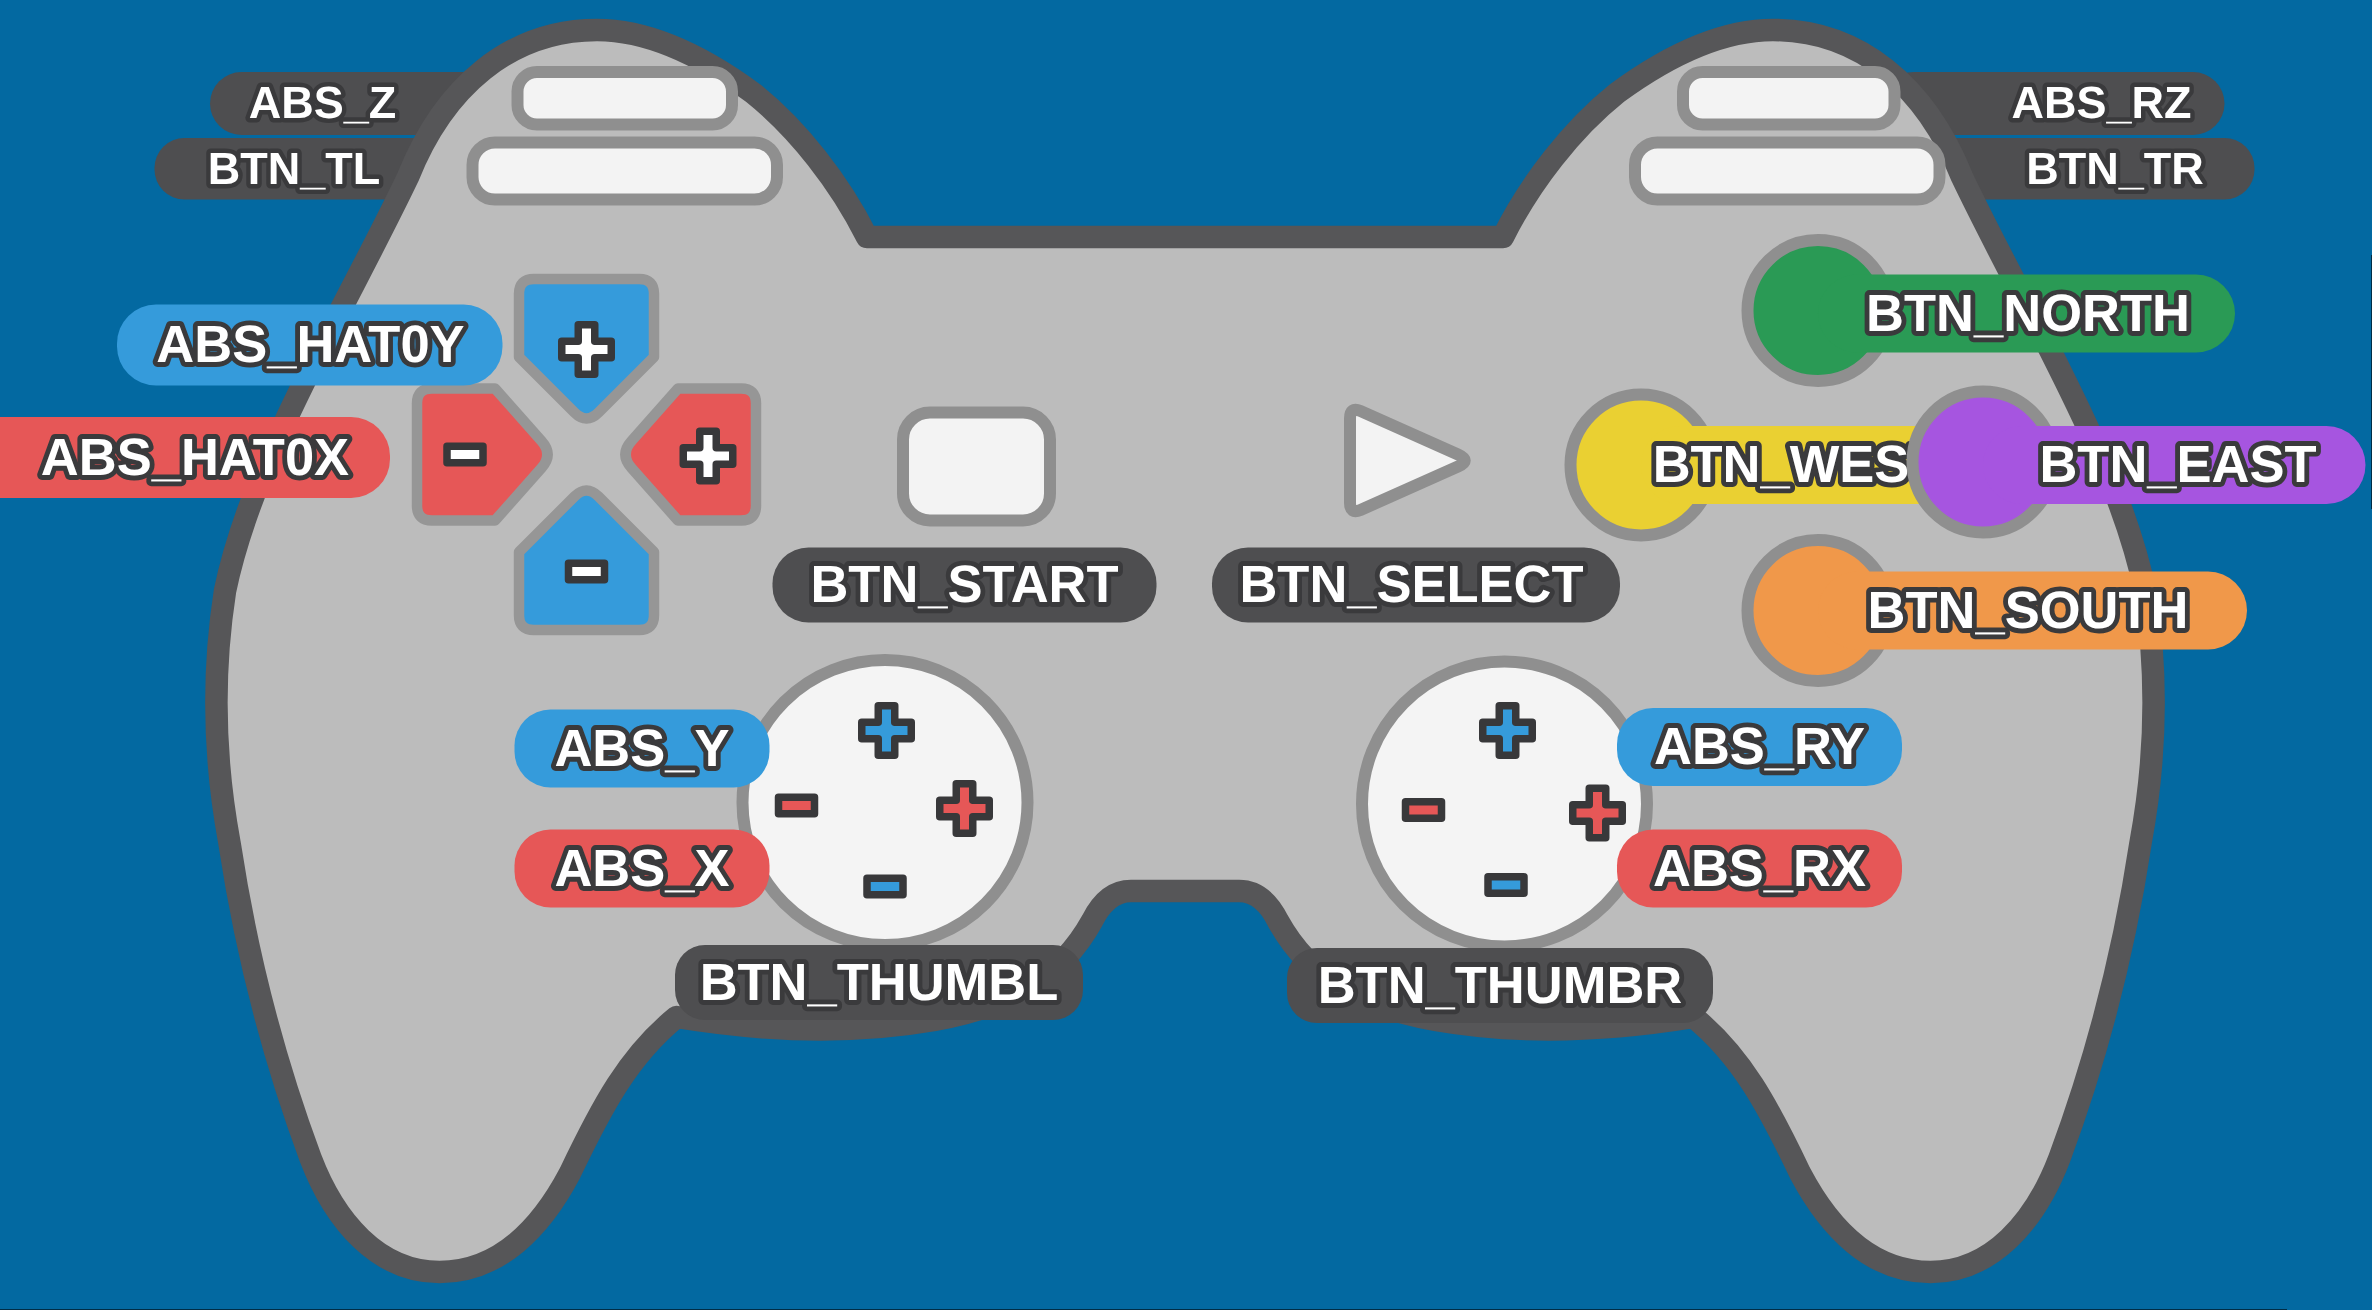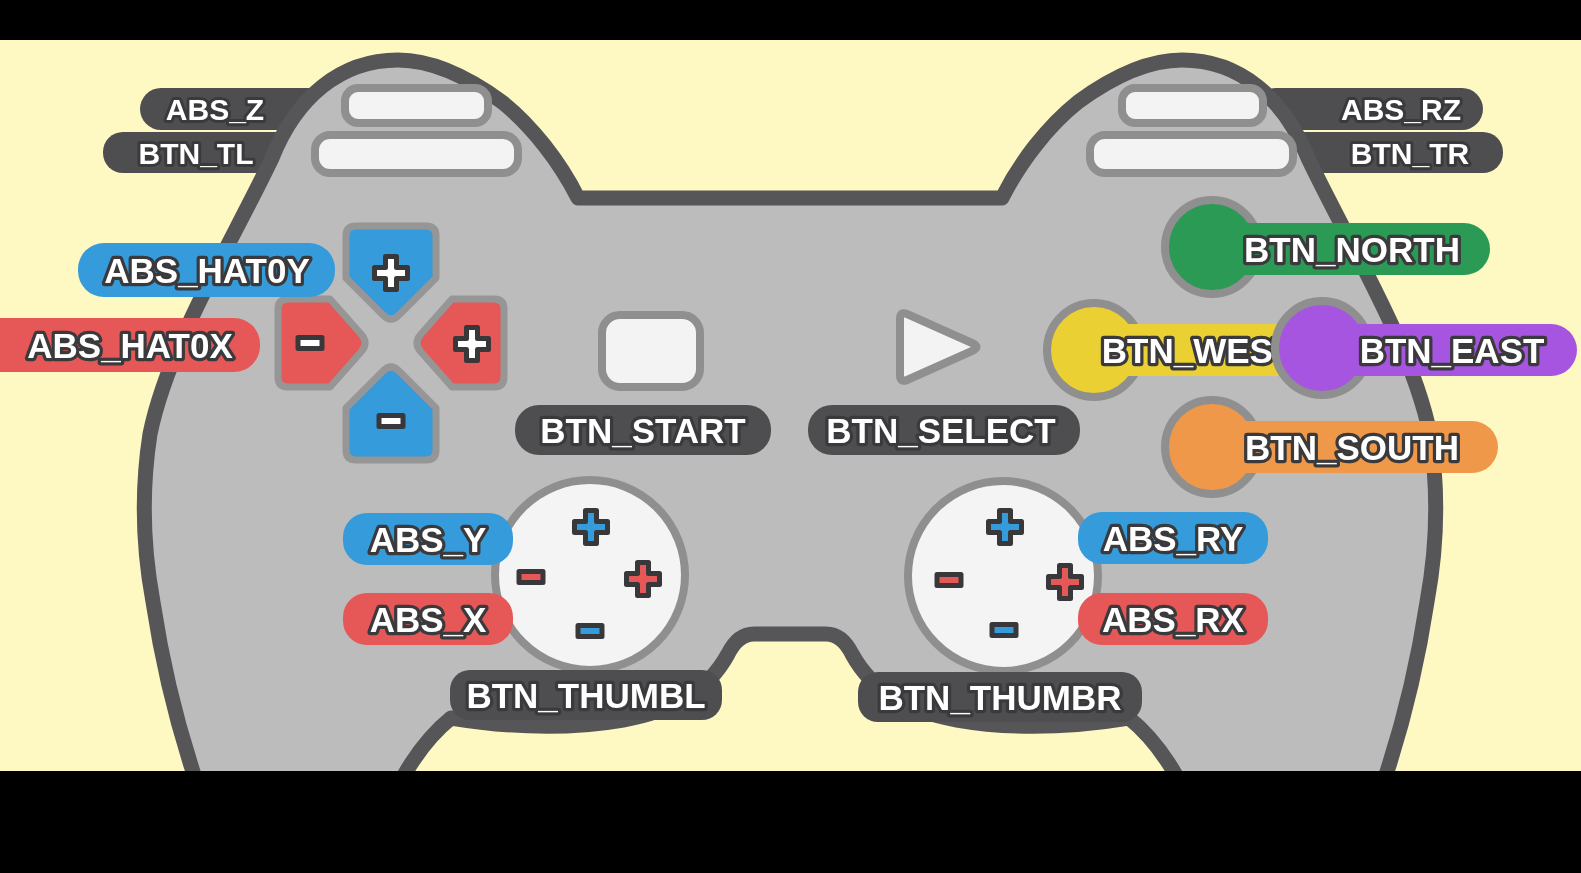--- a/index.html
+++ b/index.html
@@ -3,24 +3,23 @@
 <meta charset="utf-8">
 <style>
   html, body {
     margin: 0;
     padding: 0;
     background: #000000;
   }
   .stage {
     position: relative;
     width: 1581px;
-    height: 731px;
-    background: #fef9c3;
+    height: 873px;
+    background: #0369a1;
     overflow: hidden;
-    margin-top: 40px;
   }
   svg { display: block; }
 
   .body-shape {
     stroke: #565658;
     stroke-width: 15;
     stroke-linejoin: round;
   }
   .white-btn {
     fill: #f3f3f3;

